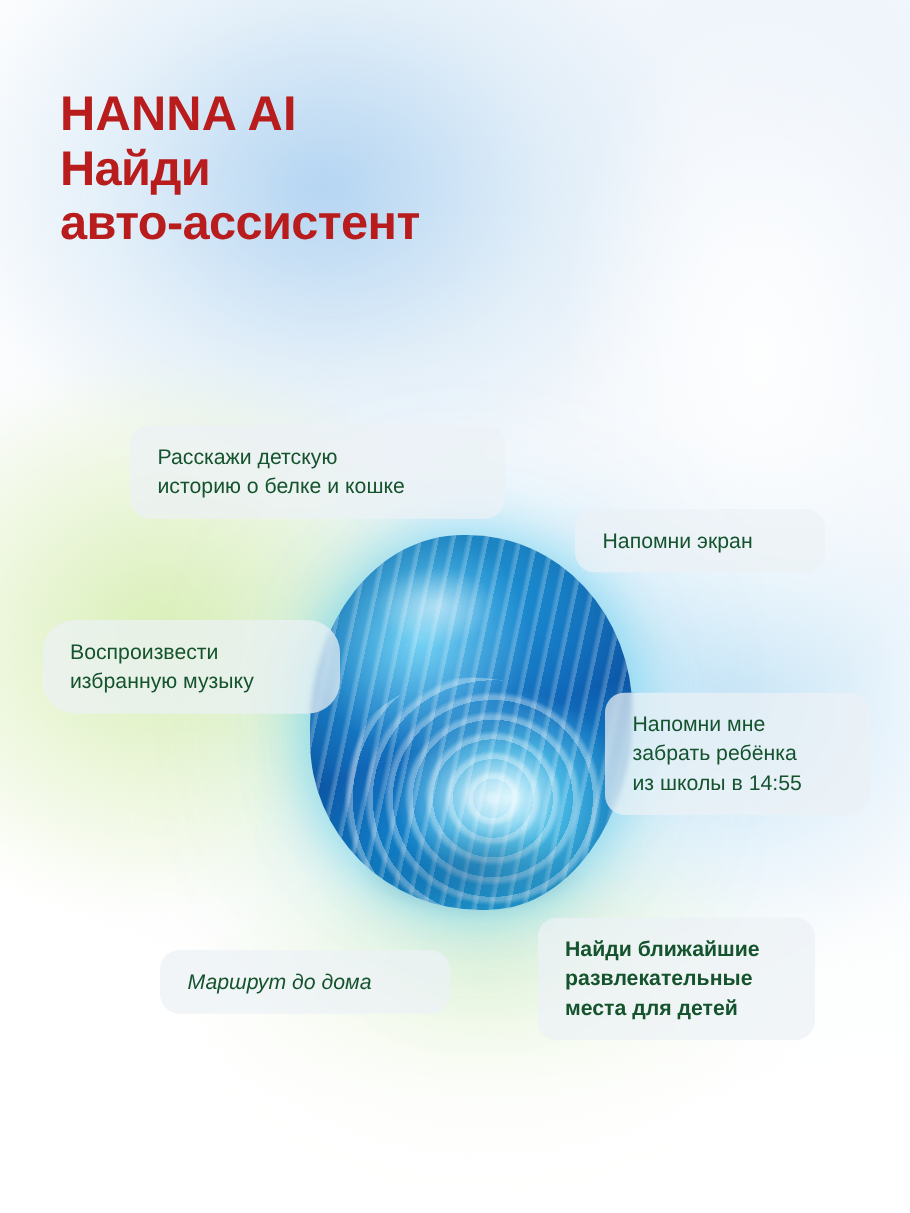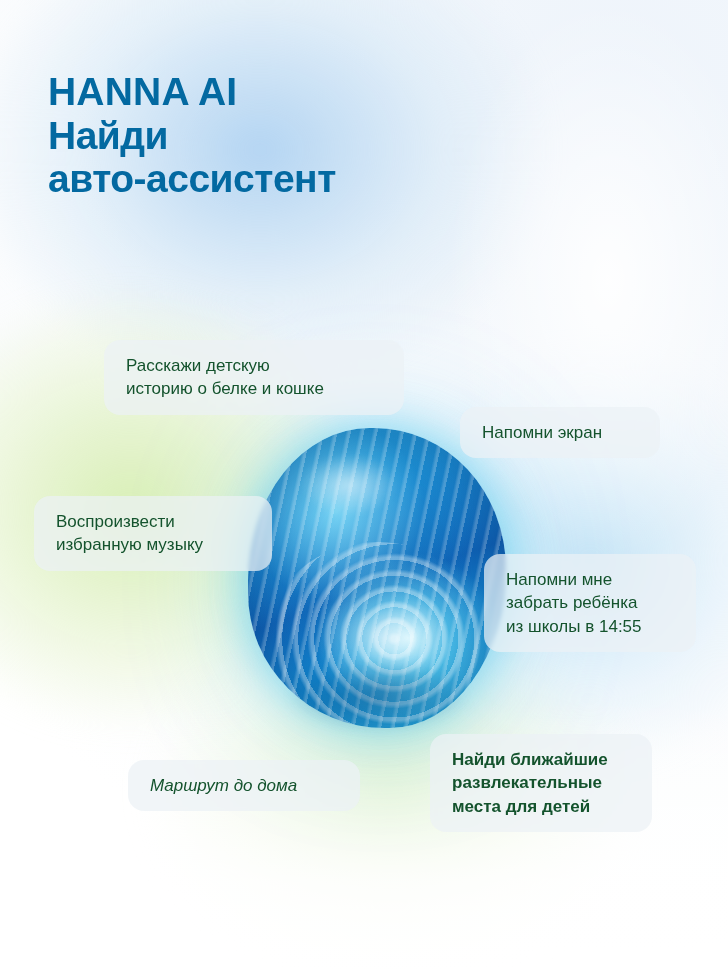--- a/index.html
+++ b/index.html
@@ -67,21 +67,21 @@
     right: -40px; top: 0;
     width: 320px; height: 560px;
     background: radial-gradient(closest-side, rgba(255,255,255,0.9) 0%, rgba(255,255,255,0) 100%);
   }
 
   
   .headline {
     position: absolute;
     left: 48px;
     top: 70px;
-    color: #0369a1;
+    color: #b91c1c;
     font-weight: 700;
     line-height: 1.12;
     letter-spacing: -0.5px;
   }
   .headline .line-brand {
     font-size: 39px;
     display: block;
     letter-spacing: 0.2px;
   }
   .headline .line-2,
@@ -186,21 +186,21 @@
     font-size: 17px;
     line-height: 1.38;
     padding: 14px 22px;
     box-sizing: border-box;
     backdrop-filter: blur(2px);
     white-space: pre-line;
   }
 
   .chip-story     { left: 104px; top: 340px;  width: 300px; }
   .chip-screen    { left: 460px; top: 407px;  width: 200px; }
-  .chip-music     { left: 34px;  top: 496px;  width: 238px; }
+  .chip-music     { left: 34px;  top: 496px;  width: 238px; border-radius: 26px; }
   .chip-remind    { left: 484px; top: 554px;  width: 212px; }
   .chip-climate   { left: 60px;  top: 642px;  width: 222px; }
   .chip-route     { left: 128px; top: 760px;  width: 232px; }
   .chip-places    { left: 430px; top: 734px;  width: 222px; }
 
   .chip-story   { z-index: 5; }
   .chip-music   { z-index: 5; }
   .chip-climate { z-index: 5; }
   .chip-remind  { z-index: 5; }
   .chip-screen  { z-index: 5; }

